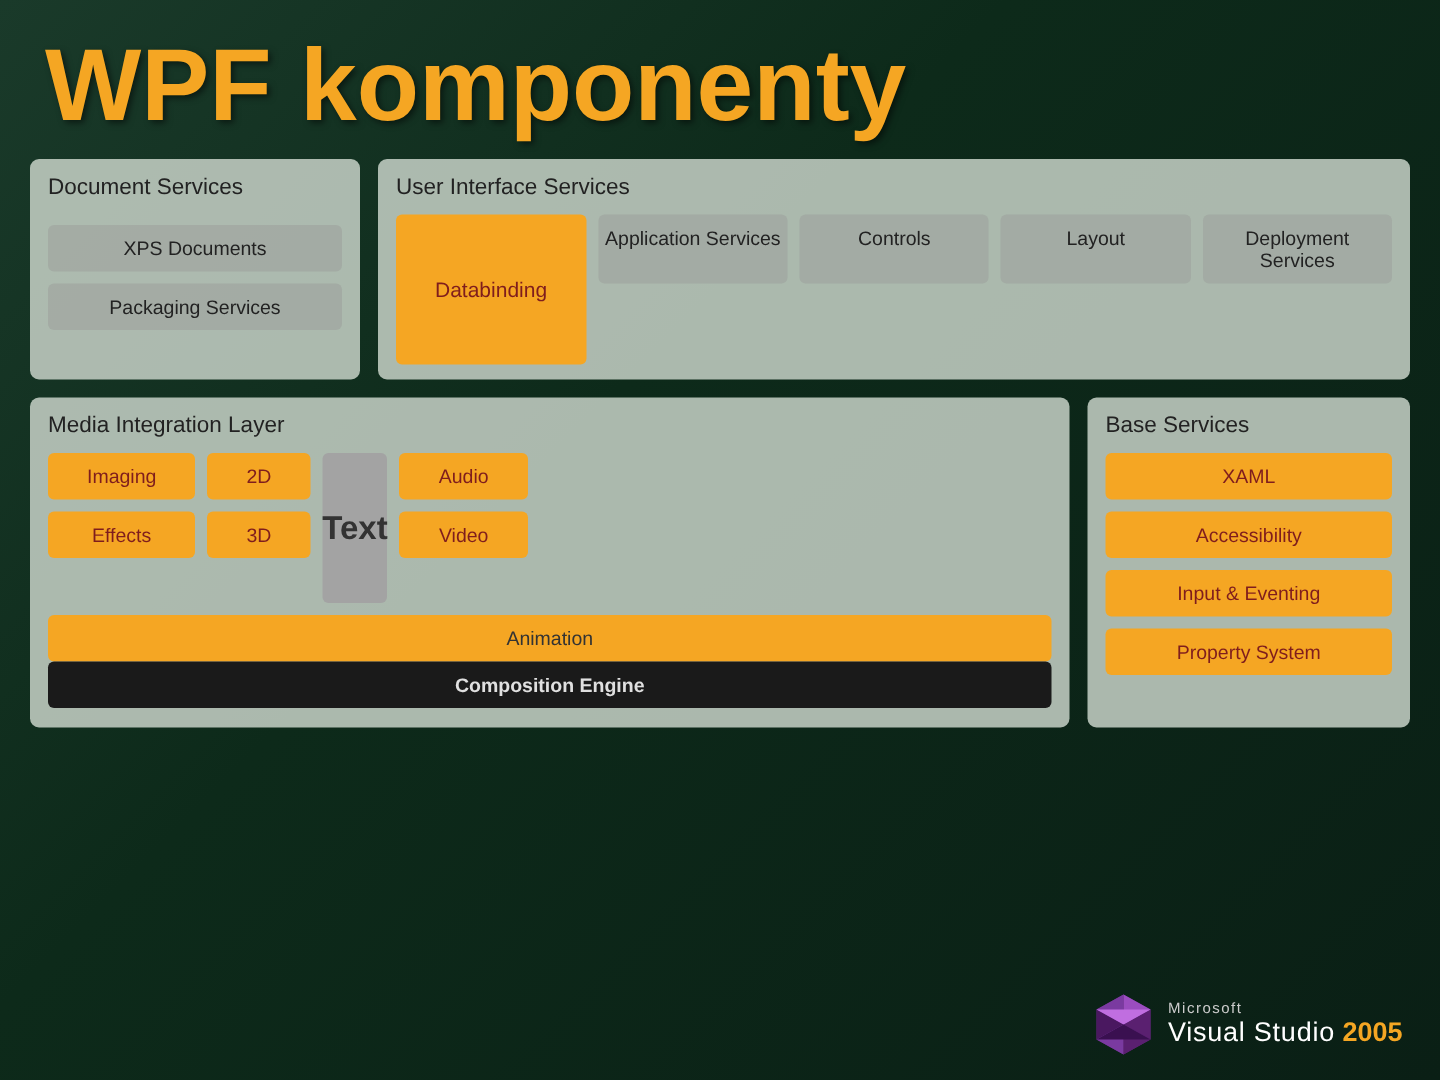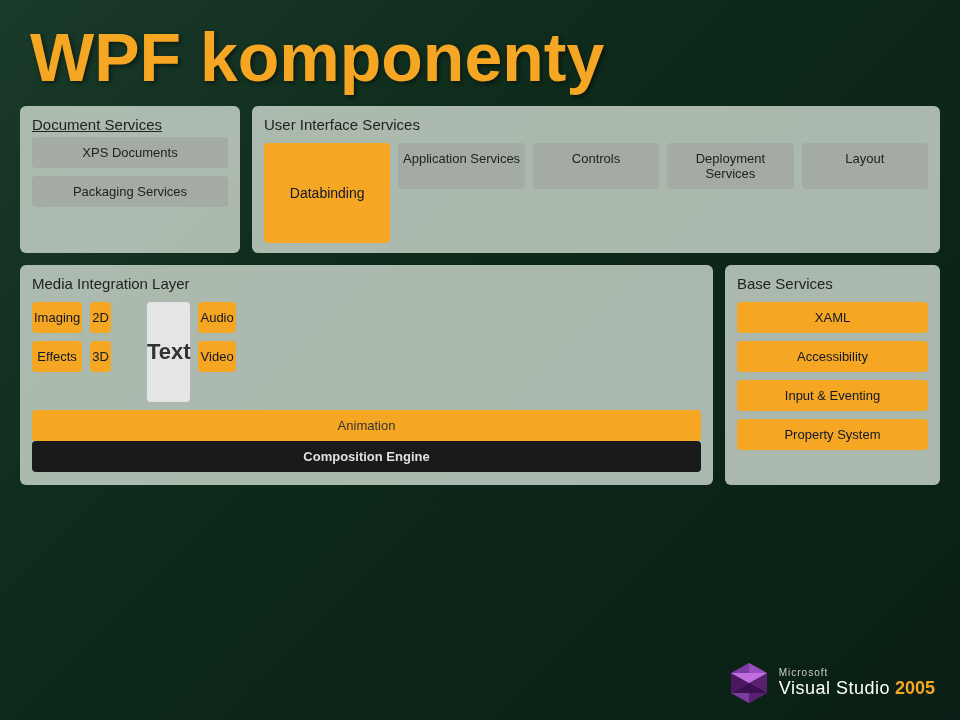--- a/index.html
+++ b/index.html
@@ -49,38 +49,37 @@
       font-weight: 400;
     }
 
     
     .doc-services {
       width: 220px;
       min-height: 140px;
     }
 
     .doc-services .panel-title {
-      margin-bottom: 4px;
-      text-decoration: underline;
+      margin-bottom: 17px;
     }
 
     
     .ui-services {
       flex: 1;
       min-height: 140px;
     }
 
     
     .orange-box {
       background: #f5a623;
       border-radius: 4px;
-      color: #0f172a;
+      color: #7f1d1d;
       font-size: 13px;
       text-align: center;
-      padding: 8px 2px;
+      padding: 8px 26px;
       cursor: default;
     }
 
     
     .gray-box {
       background: rgba(160, 165, 160, 0.7);
       border-radius: 4px;
       color: #222;
       font-size: 13px;
       text-align: center;
@@ -131,23 +130,22 @@
     .text-box-large {
       grid-row: 1 / 3;
       grid-column: 3 / 4;
       display: flex;
       align-items: center;
       justify-content: center;
       font-size: 22px;
       font-weight: bold;
       color: #333;
       min-height: 100px;
-      background: #e5e5e5;
-      border-radius: 4px;
-      margin-left: 28px;
+      background: #a3a3a3;
+      border-radius: 4px;
     }
 
     .animation-bar {
       background: #f5a623;
       border-radius: 4px;
       text-align: center;
       padding: 8px;
       font-size: 13px;
       color: #333;
       margin-bottom: 0;
@@ -237,22 +235,22 @@
         <div class="gray-box">Packaging Services</div>
       </div>
     </div>
 
     <div class="panel ui-services">
       <div class="panel-title">User Interface Services</div>
       <div class="ui-grid">
         <div class="gray-box">Application Services</div>
         <div class="gray-box">Controls</div>
         <div class="orange-box databinding-box">Databinding</div>
+        <div class="gray-box">Layout</div>
         <div class="gray-box">Deployment Services</div>
-        <div class="gray-box">Layout</div>
       </div>
     </div>
   </div>
 
   <div class="bottom-row">
 
     <div class="panel media-panel">
       <div class="panel-title">Media Integration Layer</div>
 
       <div class="media-inner">

